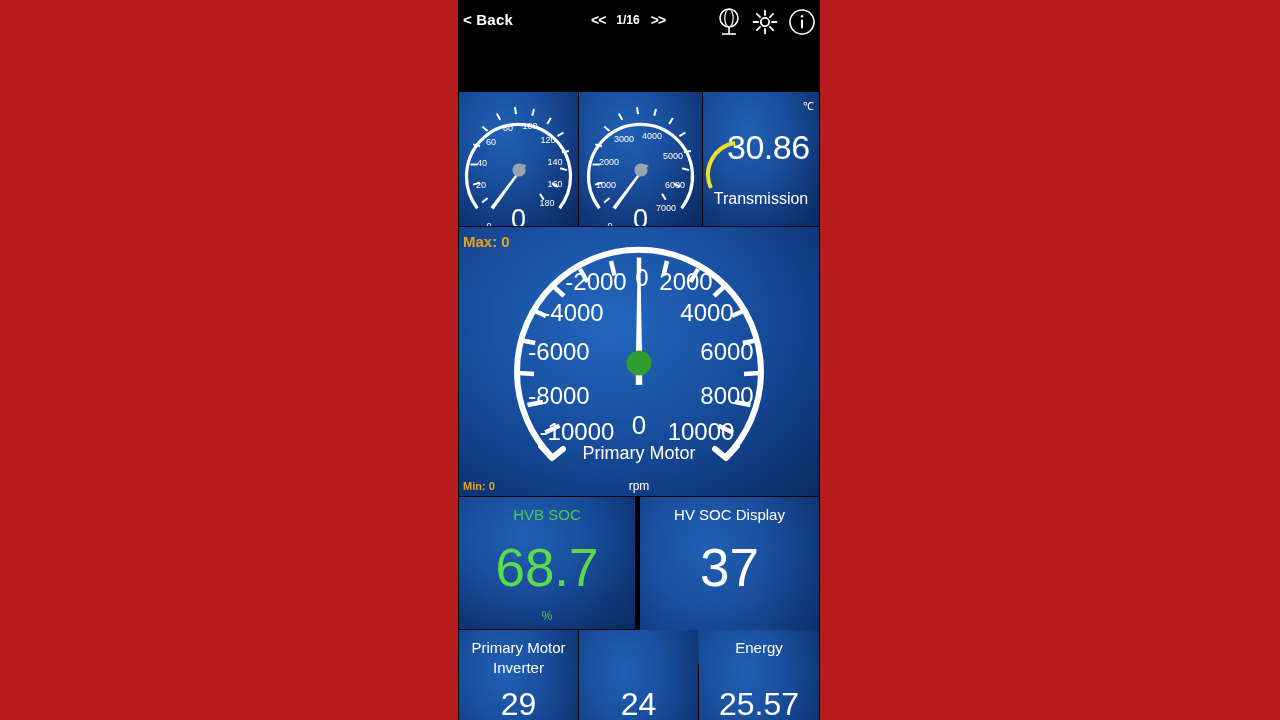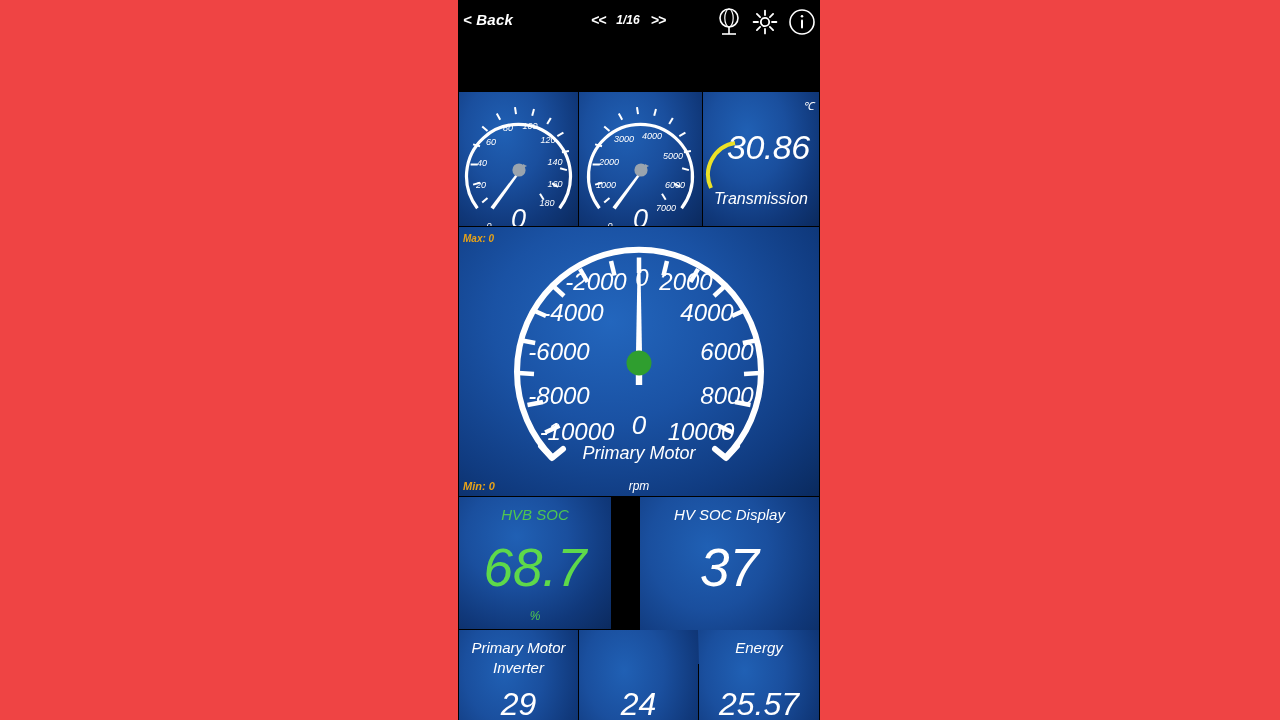--- a/index.html
+++ b/index.html
@@ -1,21 +1,21 @@
 <!DOCTYPE html>
 <html><head>
 <meta charset="utf-8">
 <style>
   * { margin:0; padding:0; box-sizing:border-box; }
   html,body{
     width:1280px; height:720px; background:#000; overflow:hidden;
     font-family:"Liberation Sans", sans-serif;
   }
   #app{
-    position:relative; width:1280px; height:720px; background:#ef4444;font-style:italic;
+    position:relative; width:1280px; height:720px; background:#b91c1c;
   }
   
   .phone{
     position:absolute; left:458px; top:0; width:362px; height:720px;
     background:#000; overflow:hidden;
   }
   
   .topbar{
     position:relative; height:46px; background:#000;
     display:flex; align-items:center;
@@ -48,34 +48,34 @@
     background:radial-gradient(ellipse at 42% 35%, #2366bd 0%, #1a52a4 40%, #103b80 75%, #0a2a5e 100%);
   }
   
   .row-top{ top:46px; height:134px; }
   .p-speed   { left:1px;   width:119px; }
   .p-engine  { left:121px; width:123px; }
   .p-trans   { left:245px; width:116px; }
   
   .p-main { left:1px; top:181px; width:360px; height:269px; }
   
-  .p-hvb  { left:1px;   top:451px; width:152px; height:132px; }
+  .p-hvb  { left:1px;   top:451px; width:176px; height:132px; }
   .p-hvd  { left:182px; top:451px; width:179px; height:167px; }
   
   .p-inv  { left:1px;   top:584px; width:119px; height:136px; }
   .p-bat  { left:121px; top:584px; width:119px; height:136px; }
   .p-eng2 { left:241px; top:584px; width:120px; height:136px; }
 
   .unit-tr{
     position:absolute; right:5px; top:6px;
     color:#fff; font-size:11px;
   }
   .maxlbl{
     position:absolute; left:4px; top:6px;
-    color:#e8a317; font-size:10px; font-weight:bold;
+    color:#e8a317; font-size:15px; font-weight:bold;
   }
   .minlbl{
     position:absolute; left:4px; bottom:4px;
     color:#e8a317; font-size:11px; font-weight:bold;
   }
   
   .tile-title{
     position:absolute; left:0; right:0; top:8px; text-align:center;
     color:#fff; font-size:15px; line-height:1.3;
   }

